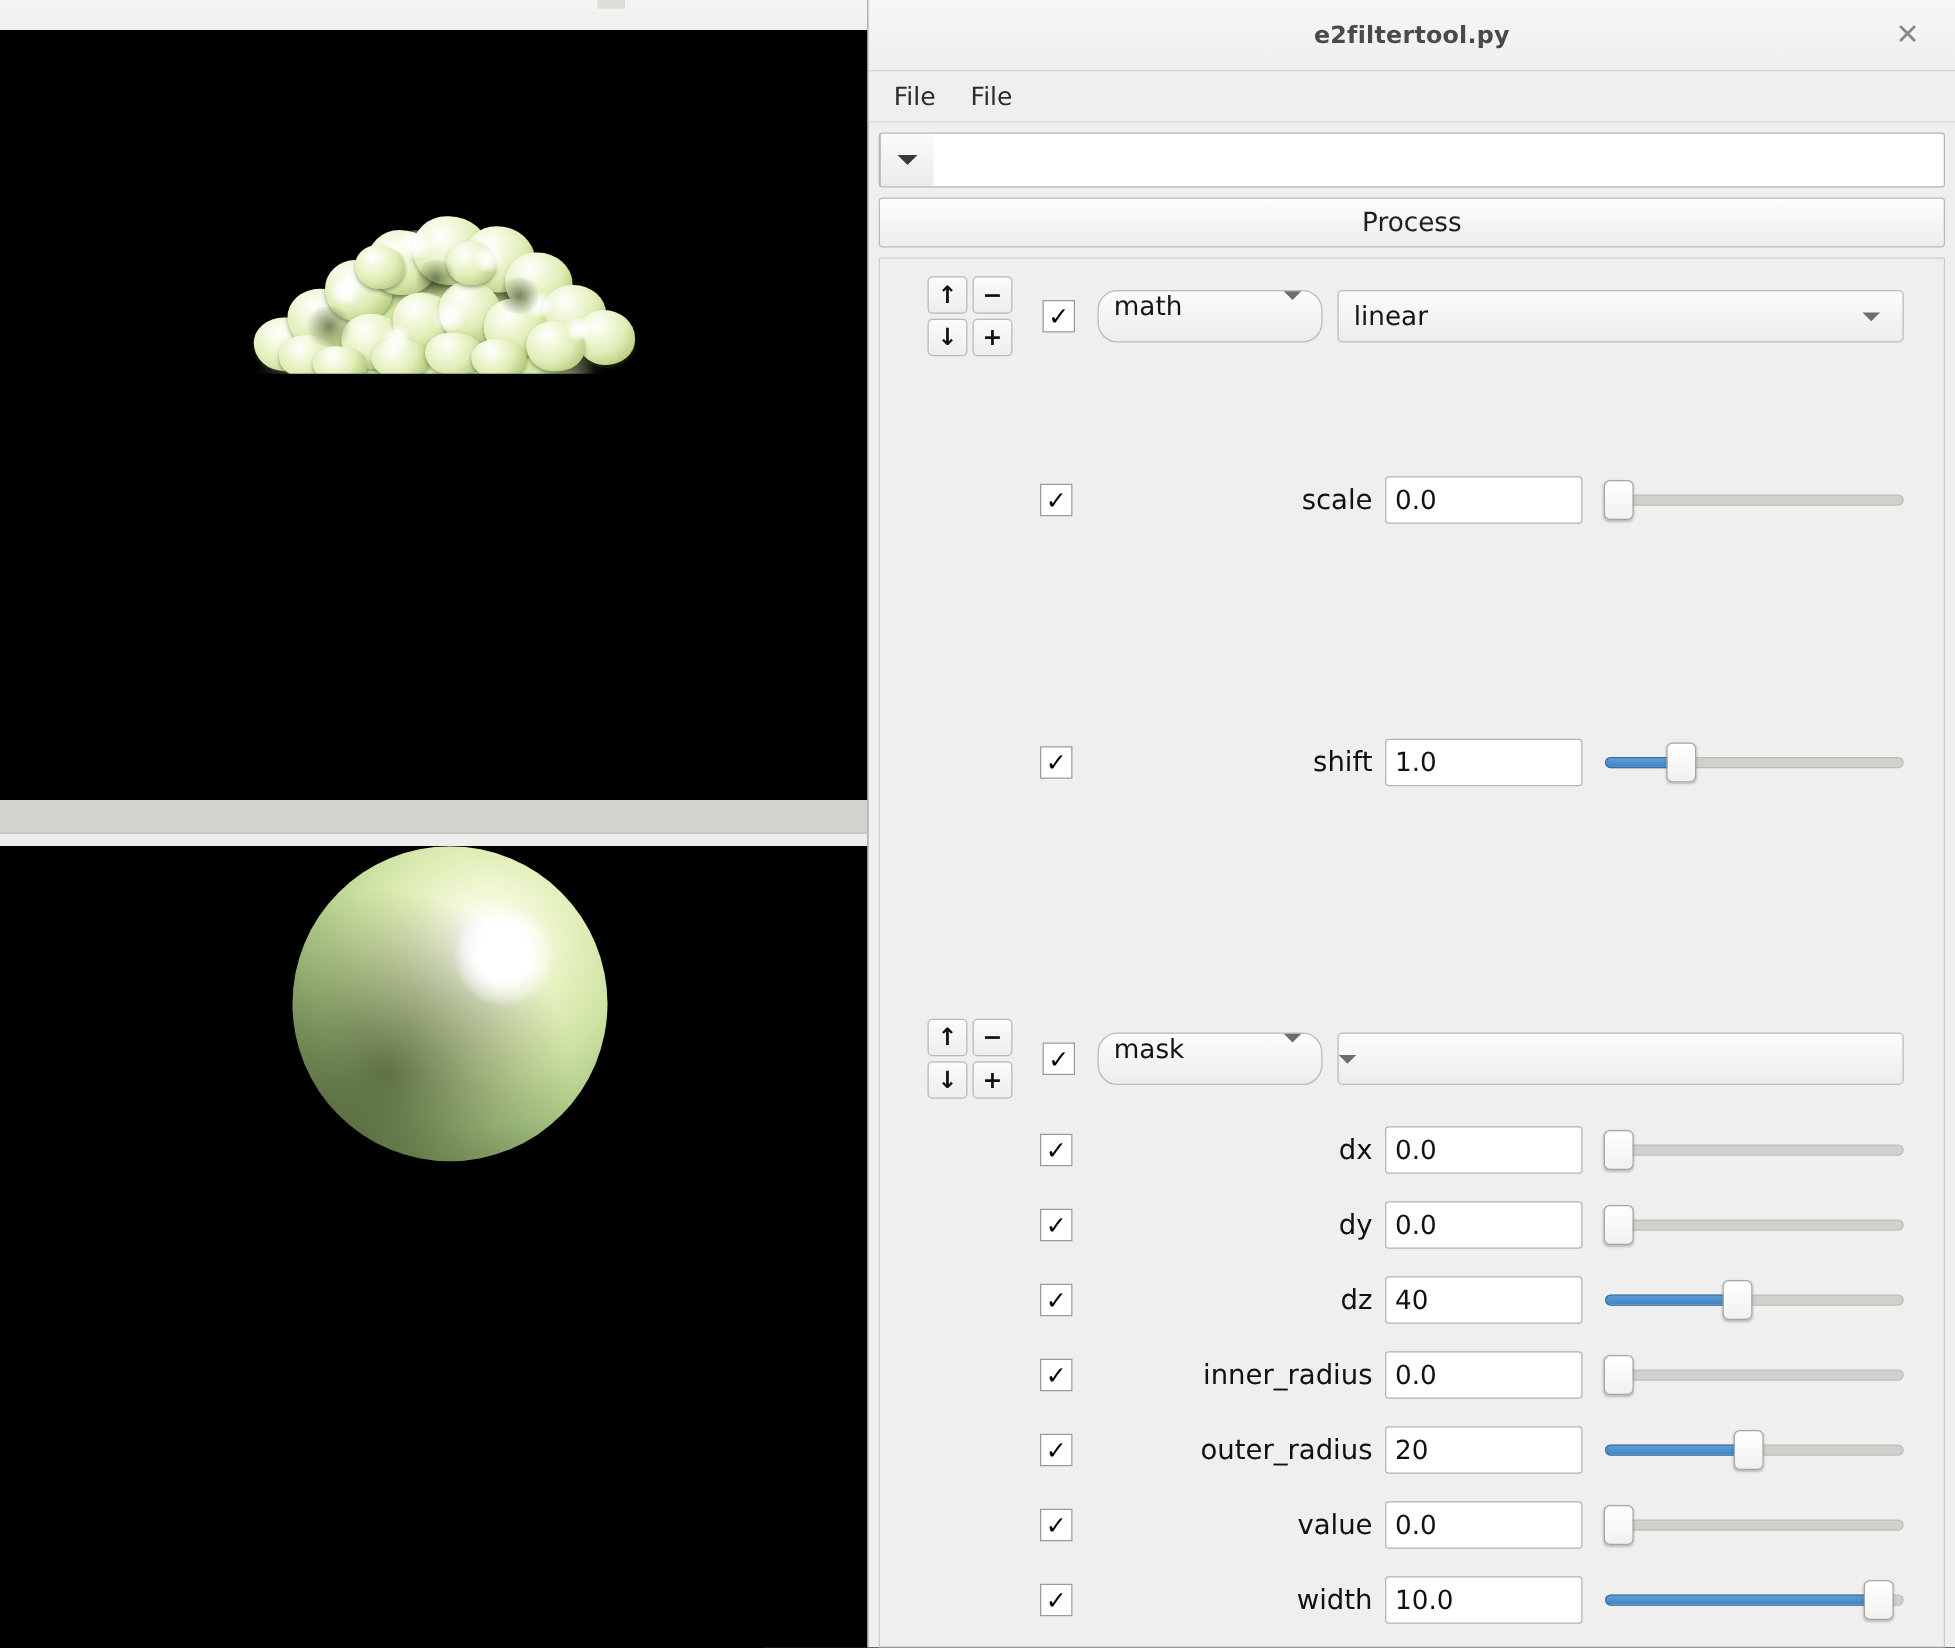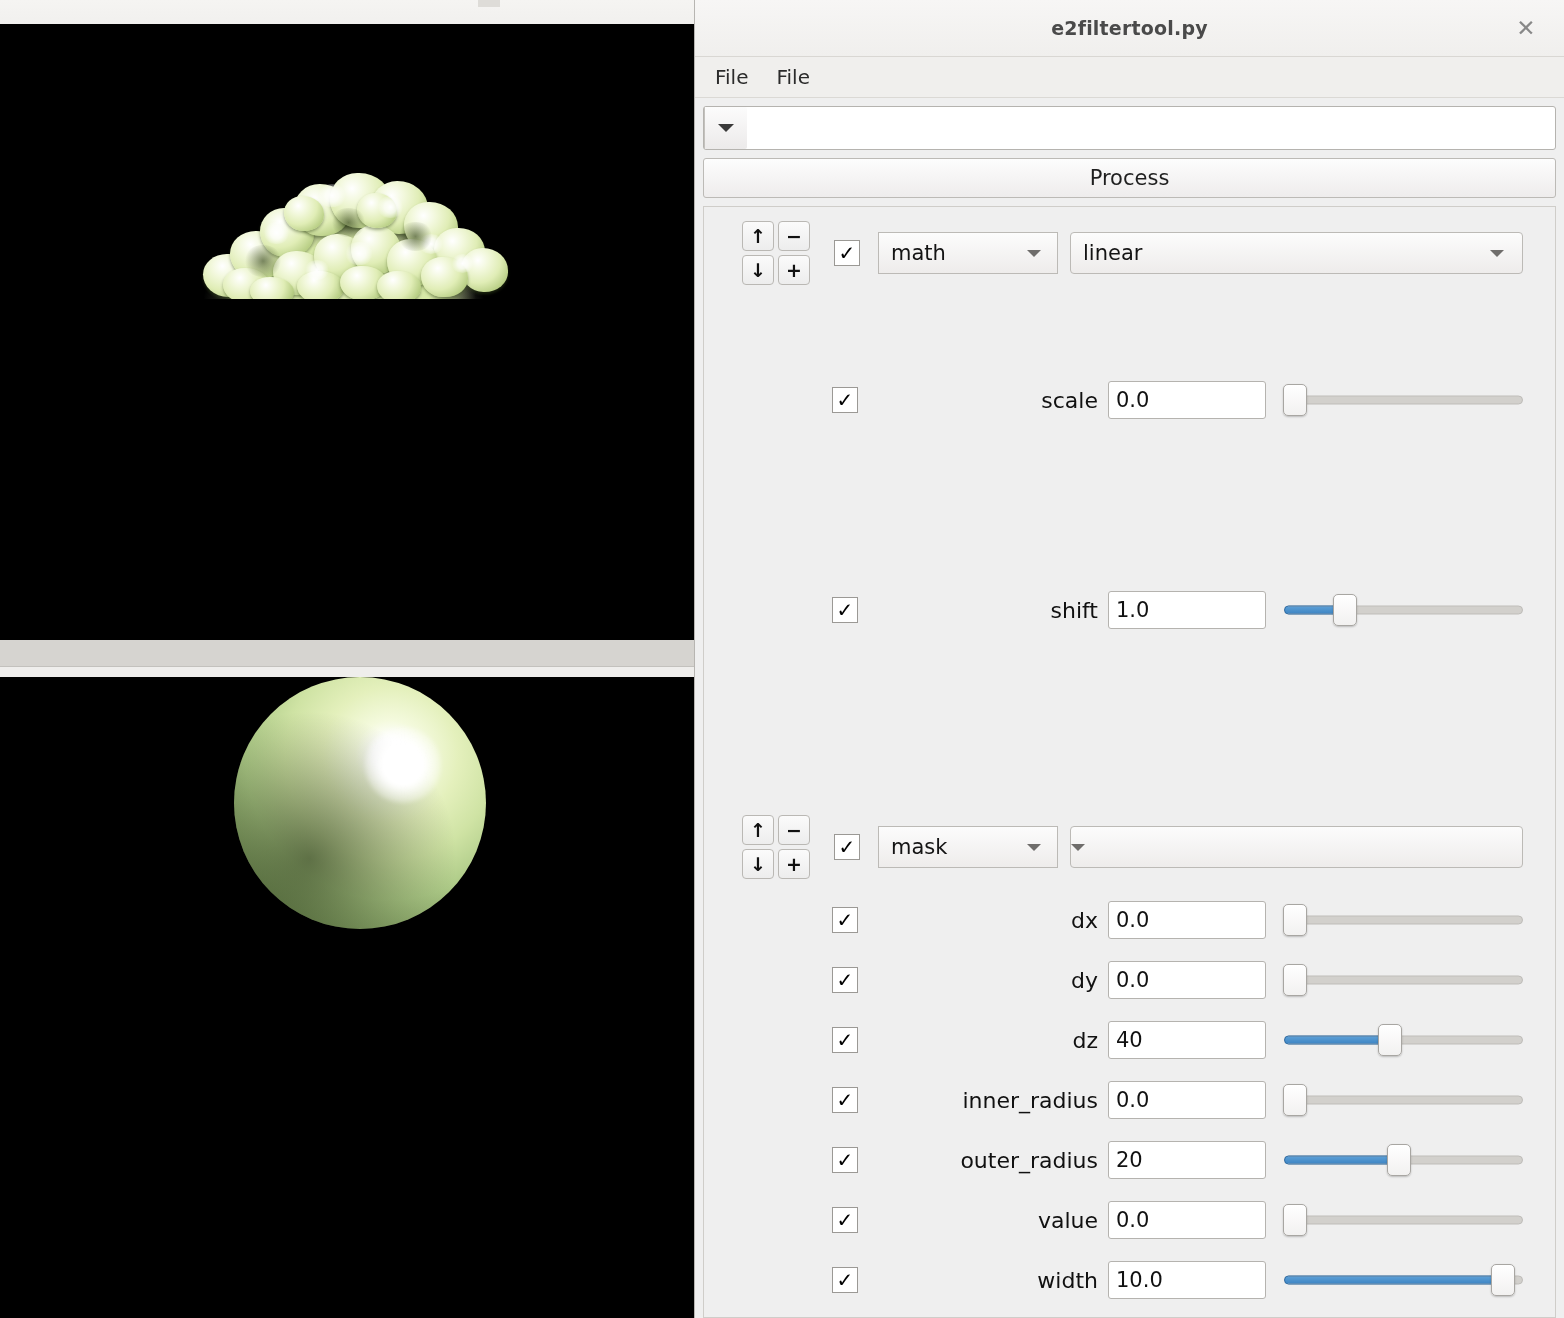--- a/index.html
+++ b/index.html
@@ -161,22 +161,22 @@
     width:26px;height:26px;box-sizing:border-box;flex:0 0 26px;
     background:#fff;border:1px solid #9b9995;
     display:flex;align-items:center;justify-content:center;
     font-size:20px;color:#000;line-height:1;cursor:pointer;
   }
   .filter-head .chk{margin-left:22px;}
 
   .combo-small{
     flex:0 0 180px;height:42px;margin-left:18px;box-sizing:border-box;
     background:linear-gradient(#fcfcfc,#eeeceb);
-    border:1px solid #bcbab6;border-radius:0;
-    display:flex;align-items:center;
+    border:1px solid #bcbab6;border-radius:16px;
+    display:flex;
   }
   .combo-small .combo-text{padding-left:12px;font-size:21px;color:#141414;flex:1;}
   .combo-small .mini-caret{
     width:0;height:0;margin-right:16px;
     border-left:7px solid transparent;border-right:7px solid transparent;
     border-top:7px solid #6f6d6b;
   }
   .combo-wide{
     flex:1 1 auto;height:42px;margin-left:12px;margin-right:32px;box-sizing:border-box;
     background:linear-gradient(#fcfcfc,#eeeceb);

